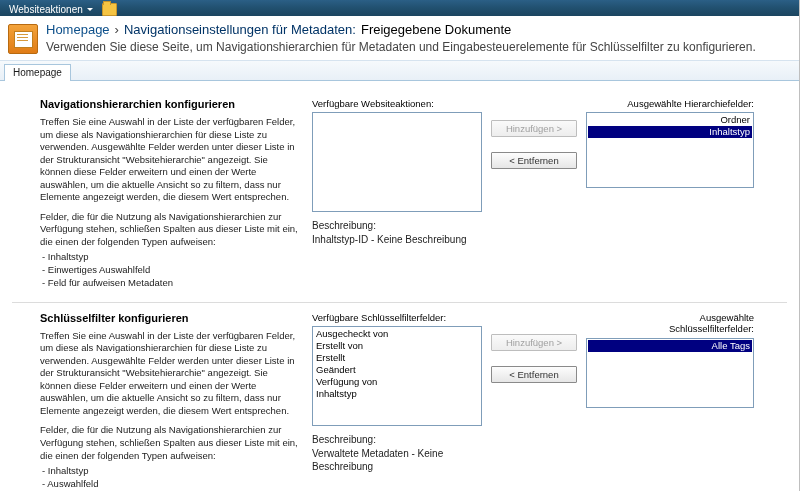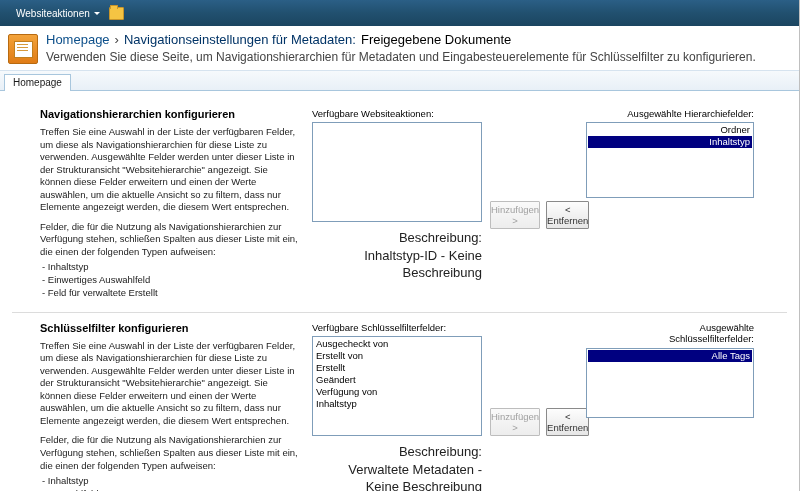--- a/index.html
+++ b/index.html
@@ -11,25 +11,25 @@
     height: 491px;
     background: #ffffff;
     font-family: "Liberation Sans", sans-serif;
     font-size: 11px;
     color: #000000;
     overflow: hidden;
   }
 
   
   .topbar {
-    height: 26px;
+    height: 16px;
     background: linear-gradient(to bottom, #2b5f86 0%, #21506f 50%, #1b4560 100%);
     display: flex;
-    align-items: center;
-    padding: 0 11px;
+    align-items: flex-end;
+    padding: 0 4px;
     color: #ffffff;
     font-size: 10px;
   }
   .topbar-item {
     padding: 1px 5px;
     display: flex;
     align-items: center;
     gap: 4px;
     color: #ffffff;
   }
@@ -183,21 +183,21 @@
   }
 
   .sec-right {
     flex: 1;
     display: flex;
     gap: 8px;
   }
 
   
   .col-avail { width: 170px; }
-  .col-btns  { width: 88px; display: flex; flex-direction: row; align-items: center; justify-content: flex-start; padding-top: 22px; gap: 6px; }
+  .col-btns  { width: 88px; display: flex; flex-direction: column; align-items: center; justify-content: flex-start; padding-top: 22px; gap: 15px; }
   .col-sel   { width: 168px; text-align: right; }
 
   .field-label {
     font-size: 9.5px;
     color: #000000;
     margin-bottom: 3px;
     line-height: 1.2;
   }
   .listbox {
     border: 1px solid #7f9db9;
@@ -233,24 +233,23 @@
     box-sizing: border-box;
   }
   .btn.disabled {
     color: #a0a0a0;
     border-color: #bdbdbd;
     background: linear-gradient(to bottom, #fafafa, #ededed);
   }
 
   .desc-block {
     margin-top: 7px;
-    font-size: 13px;
+    font-size: 10px;
     color: #222222;
     line-height: 1.35;
-    text-align: right;
   }
 
   
   .outer {
     border-right: 1px solid #bfbfbf;
     min-height: 491px;
     box-sizing: border-box;
   }
 </style>
 </head>
@@ -287,21 +286,21 @@
     <div class="content-wrap">
 
       <div class="section">
         <div class="sec-left">
           <div class="sec-title">Navigationshierarchien konfigurieren</div>
           <div class="sec-desc">Treffen Sie eine Auswahl in der Liste der verfügbaren Felder, um diese als Navigationshierarchien für diese Liste zu verwenden. Ausgewählte Felder werden unter dieser Liste in der Strukturansicht "Websitehierarchie" angezeigt. Sie können diese Felder erweitern und einen der Werte auswählen, um die aktuelle Ansicht so zu filtern, dass nur Elemente angezeigt werden, die diesem Wert entsprechen.</div>
           <div class="sec-desc small">Felder, die für die Nutzung als Navigationshierarchien zur Verfügung stehen, schließen Spalten aus dieser Liste mit ein, die einen der folgenden Typen aufweisen:</div>
           <ul class="bullet-list">
             <li>Inhaltstyp</li>
             <li>Einwertiges Auswahlfeld</li>
-            <li>Feld für verwaltete Erstellt</li>
+            <li>Feld für aufweisen Metadaten</li>
           </ul>
         </div>
         <div class="sec-right">
           <div class="col-avail">
             <div class="field-label">Verfügbare Websiteaktionen:</div>
             <div class="listbox"></div>
             <div class="desc-block">
               <div>Beschreibung:</div>
               <div>Inhaltstyp-ID - Keine Beschreibung</div>
             </div>

